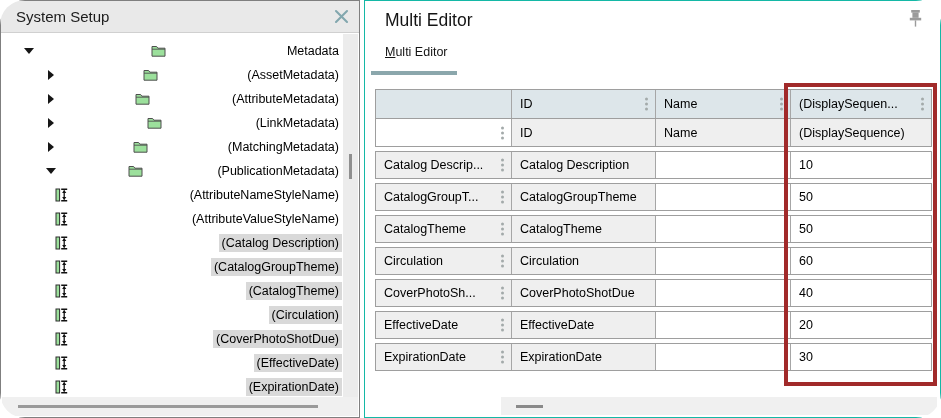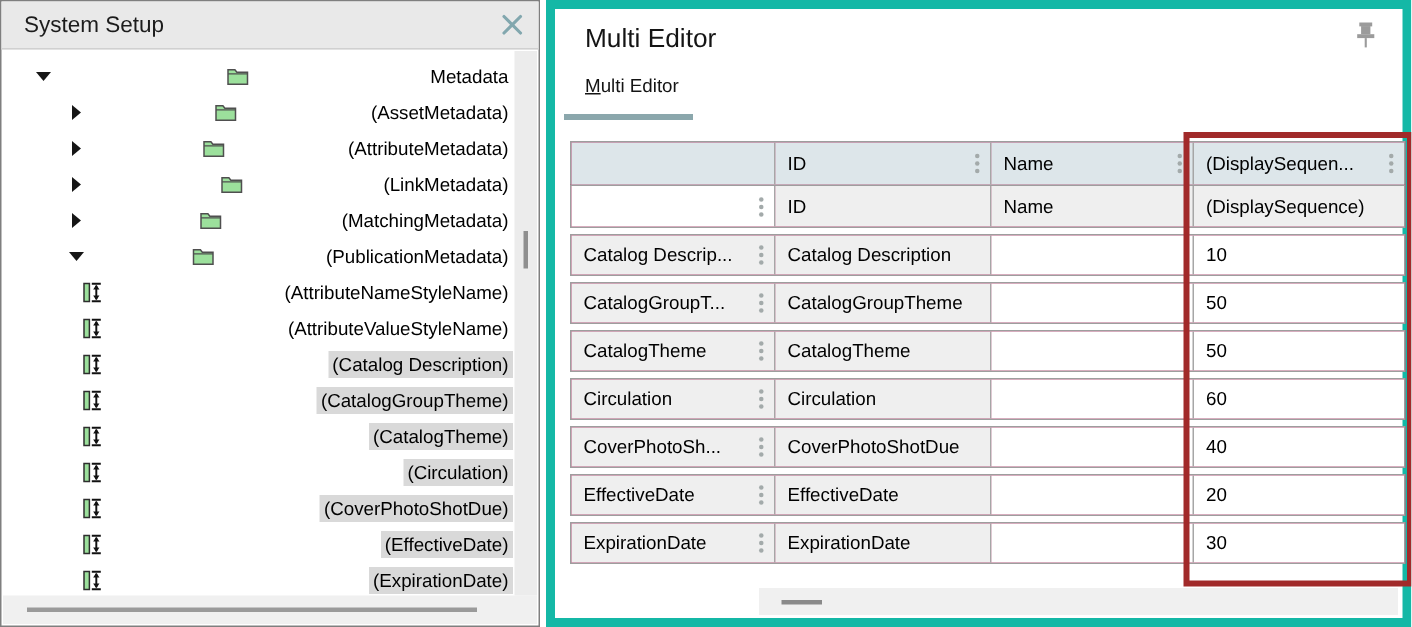--- a/index.html
+++ b/index.html
@@ -1,17 +1,17 @@
 <!DOCTYPE html>
 <html style="--annotation-box: #a12a2a; --active-tab: #8ba7ac; --close-icon: #82a7ae; --folder-green: #9ce09c; --header-bg: #dde6ea; --selection-bg: #d9d9d9;"><head>
 <meta charset="utf-8">
 <style>
   * { box-sizing: border-box; margin: 0; padding: 0; }
   html,body { width: 941px; height: 418px; background: #fff; font-family: "Liberation Sans", sans-serif; }
-  .screen { position: relative; width: 941px; height: 418px; background: #fff; overflow: hidden; }
+  .screen { position: relative; width: 941px; height: 418px; background: #fff; overflow: hidden; border-radius: 25px; }
 
   
   .panel-left { position: absolute; left: 0; top: 0; width: 360px; height: 418px;
     border: 1px solid #7f7f7f; background: #fff; }
   .lp-header { position: absolute; left: 0; top: 0; right: 0; height: 32px;
     background: #e9e9e9; border-bottom: 1px solid #d0d0d0; }
   .lp-title { position: absolute; left: 15px; top: 0; line-height: 32px;
     font-size: 15px; color: #1c1c1c; }
   .lp-close { position: absolute; right: 9px; top: 7px; width: 18px; height: 18px;
     cursor: pointer; background: none; border: none; }
@@ -36,21 +36,21 @@
     background: #ececec; }
   .lp-vscroll .thumb { position: absolute; left: 6px; top: 120px; width: 3px; height: 25px;
     background: #8f8f8f; }
   .lp-hscroll { position: absolute; left: 1px; right: 1px; bottom: 1px; height: 19px;
     background: #f0f0f0; }
   .lp-hscroll .thumb { position: absolute; left: 16px; top: 8px; width: 300px; height: 3px;
     background: #9a9a9a; }
 
   
   .panel-right { position: absolute; left: 364px; top: 0; width: 577px; height: 418px;
-    border: 6px solid #14b8a6; background: #fff; }
+    border: 1px solid #14b8a6; background: #fff; }
   .rp-title { position: absolute; left: 20px; top: 9px; font-size: 17.5px; color: #141414; }
   .rp-pin { position: absolute; right: 17px; top: 8px; width: 15px; height: 22px;
     background: none; border: none; cursor: pointer; }
   .rp-tab { position: absolute; left: 20px; top: 44px; font-size: 12.5px; color: #141414;
     cursor: pointer; }
   .rp-tabbar { position: absolute; left: 6px; top: 70px; width: 86px; height: 4px;
     background: var(--active-tab, #8ba7ac); }
 
   
   .grid { position: absolute; left: 10px; top: 88px; width: 557px; }

